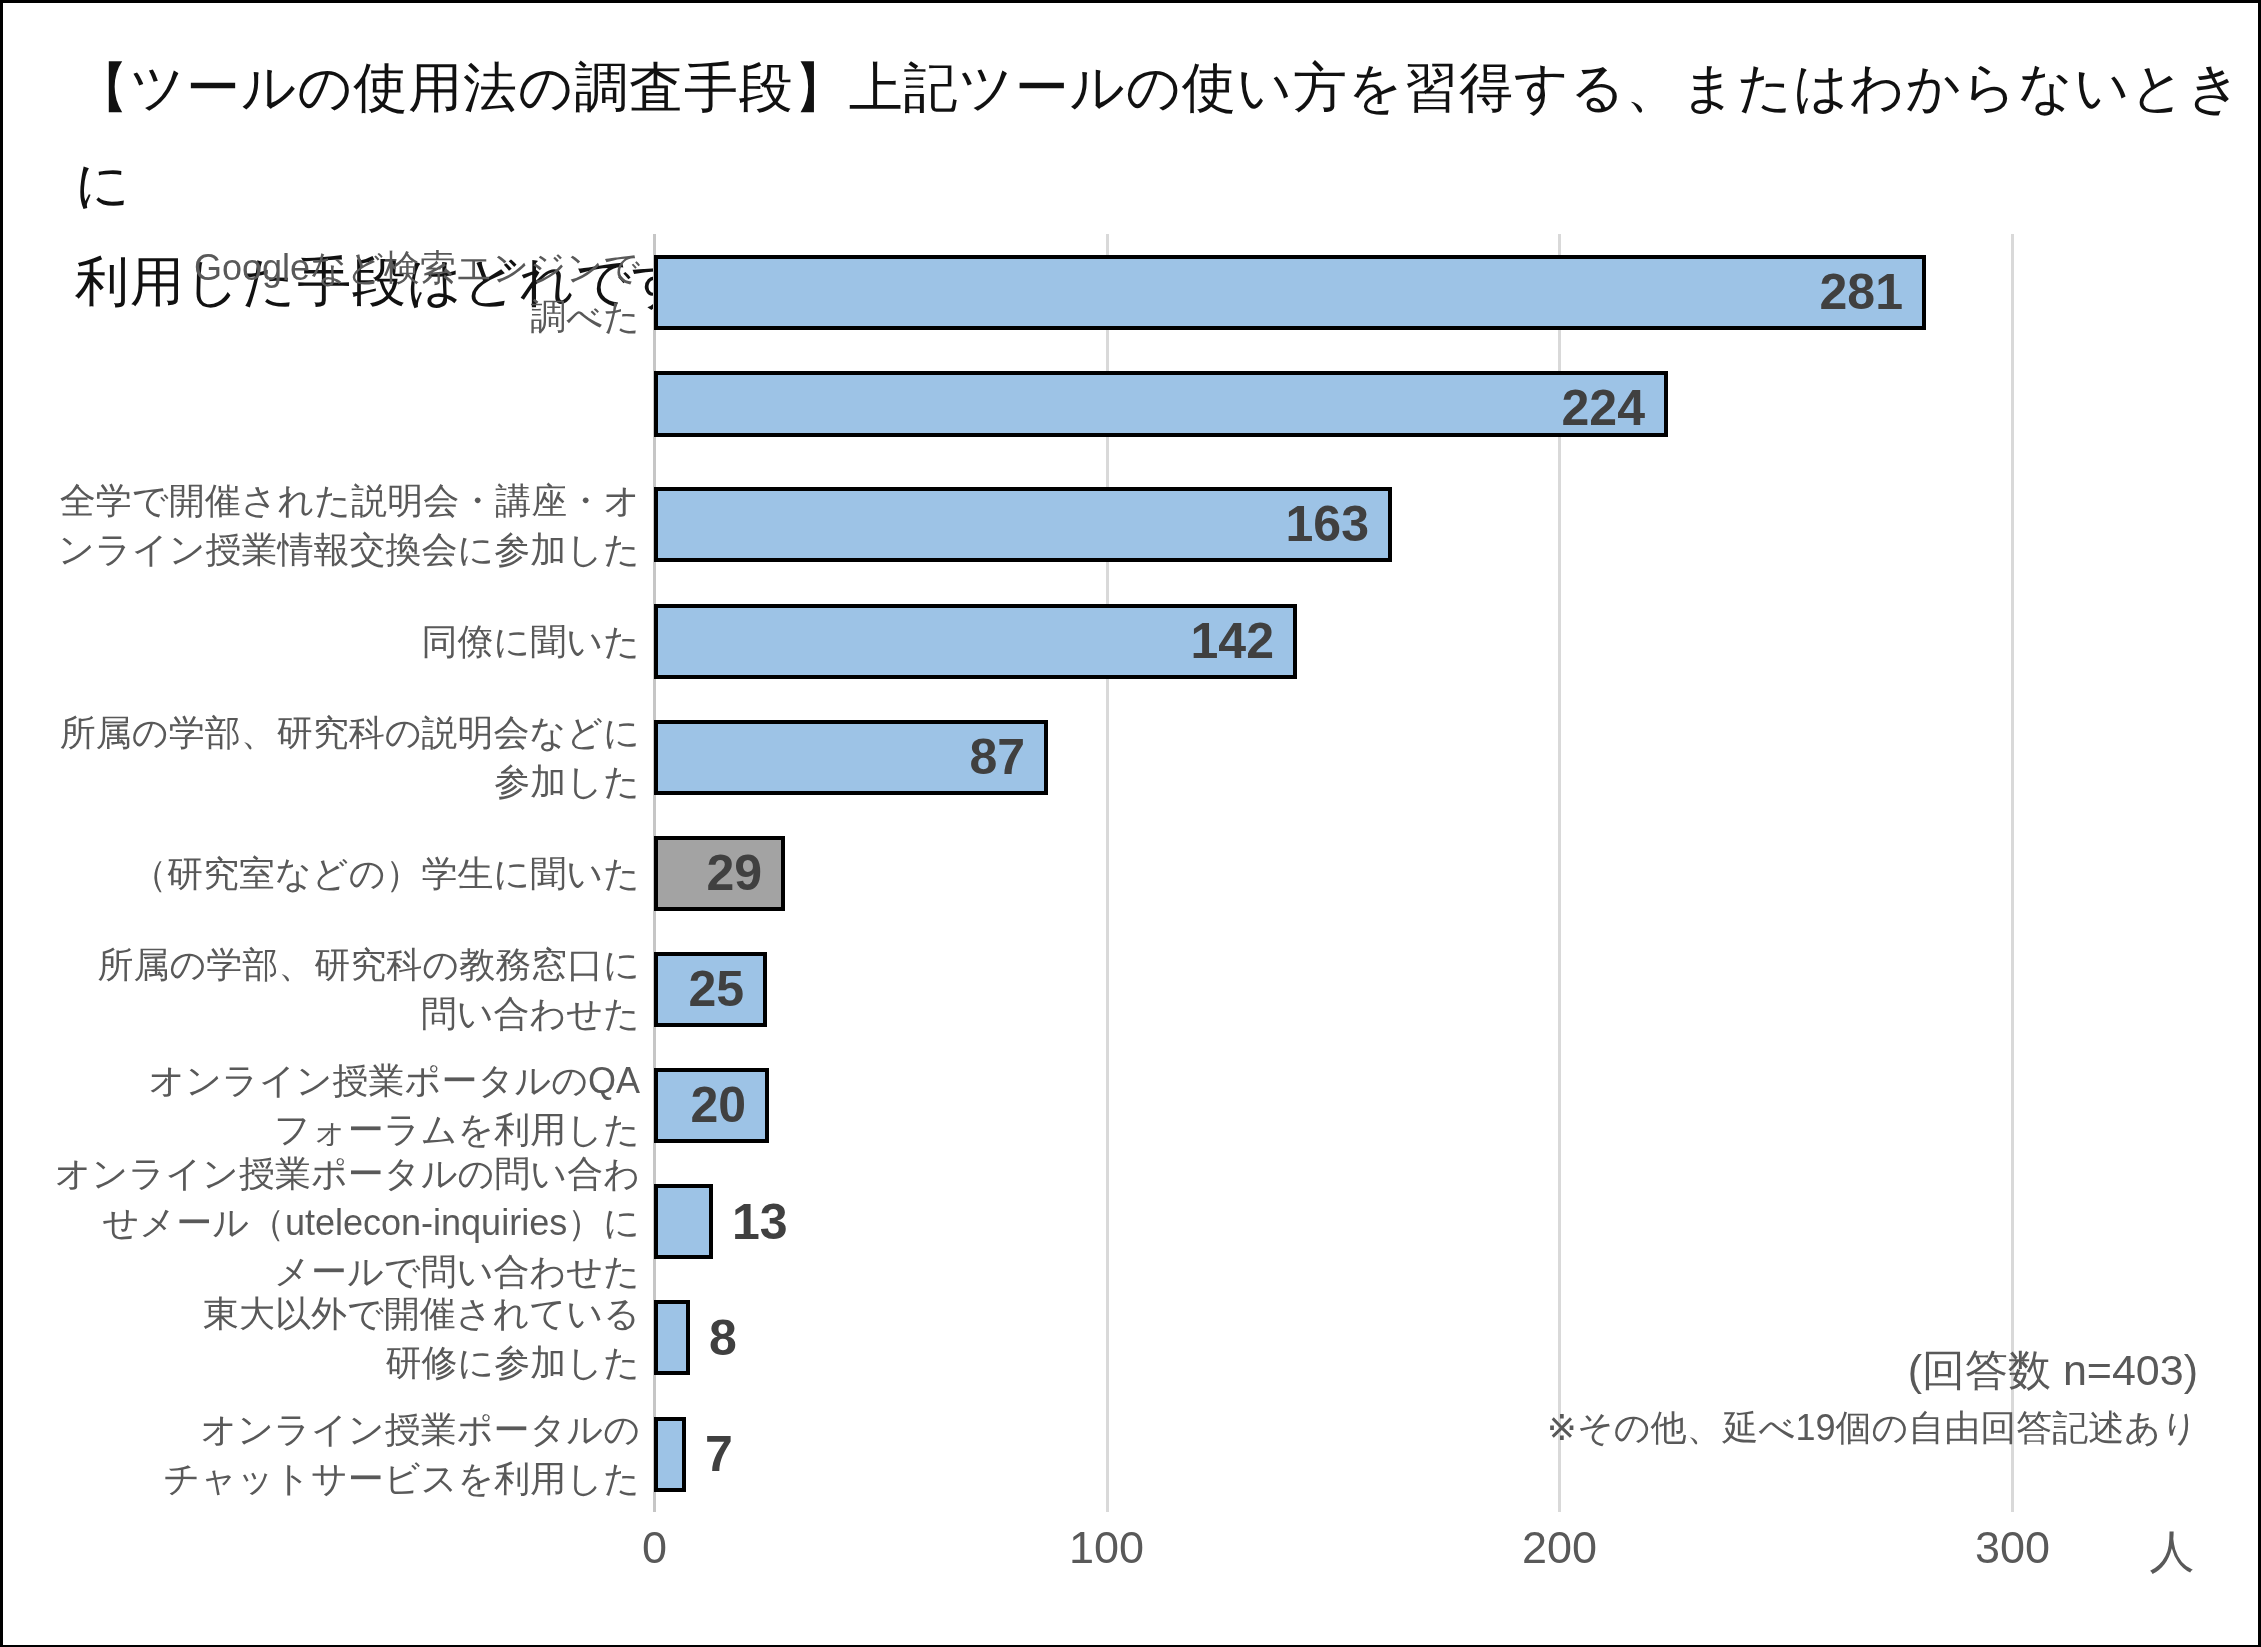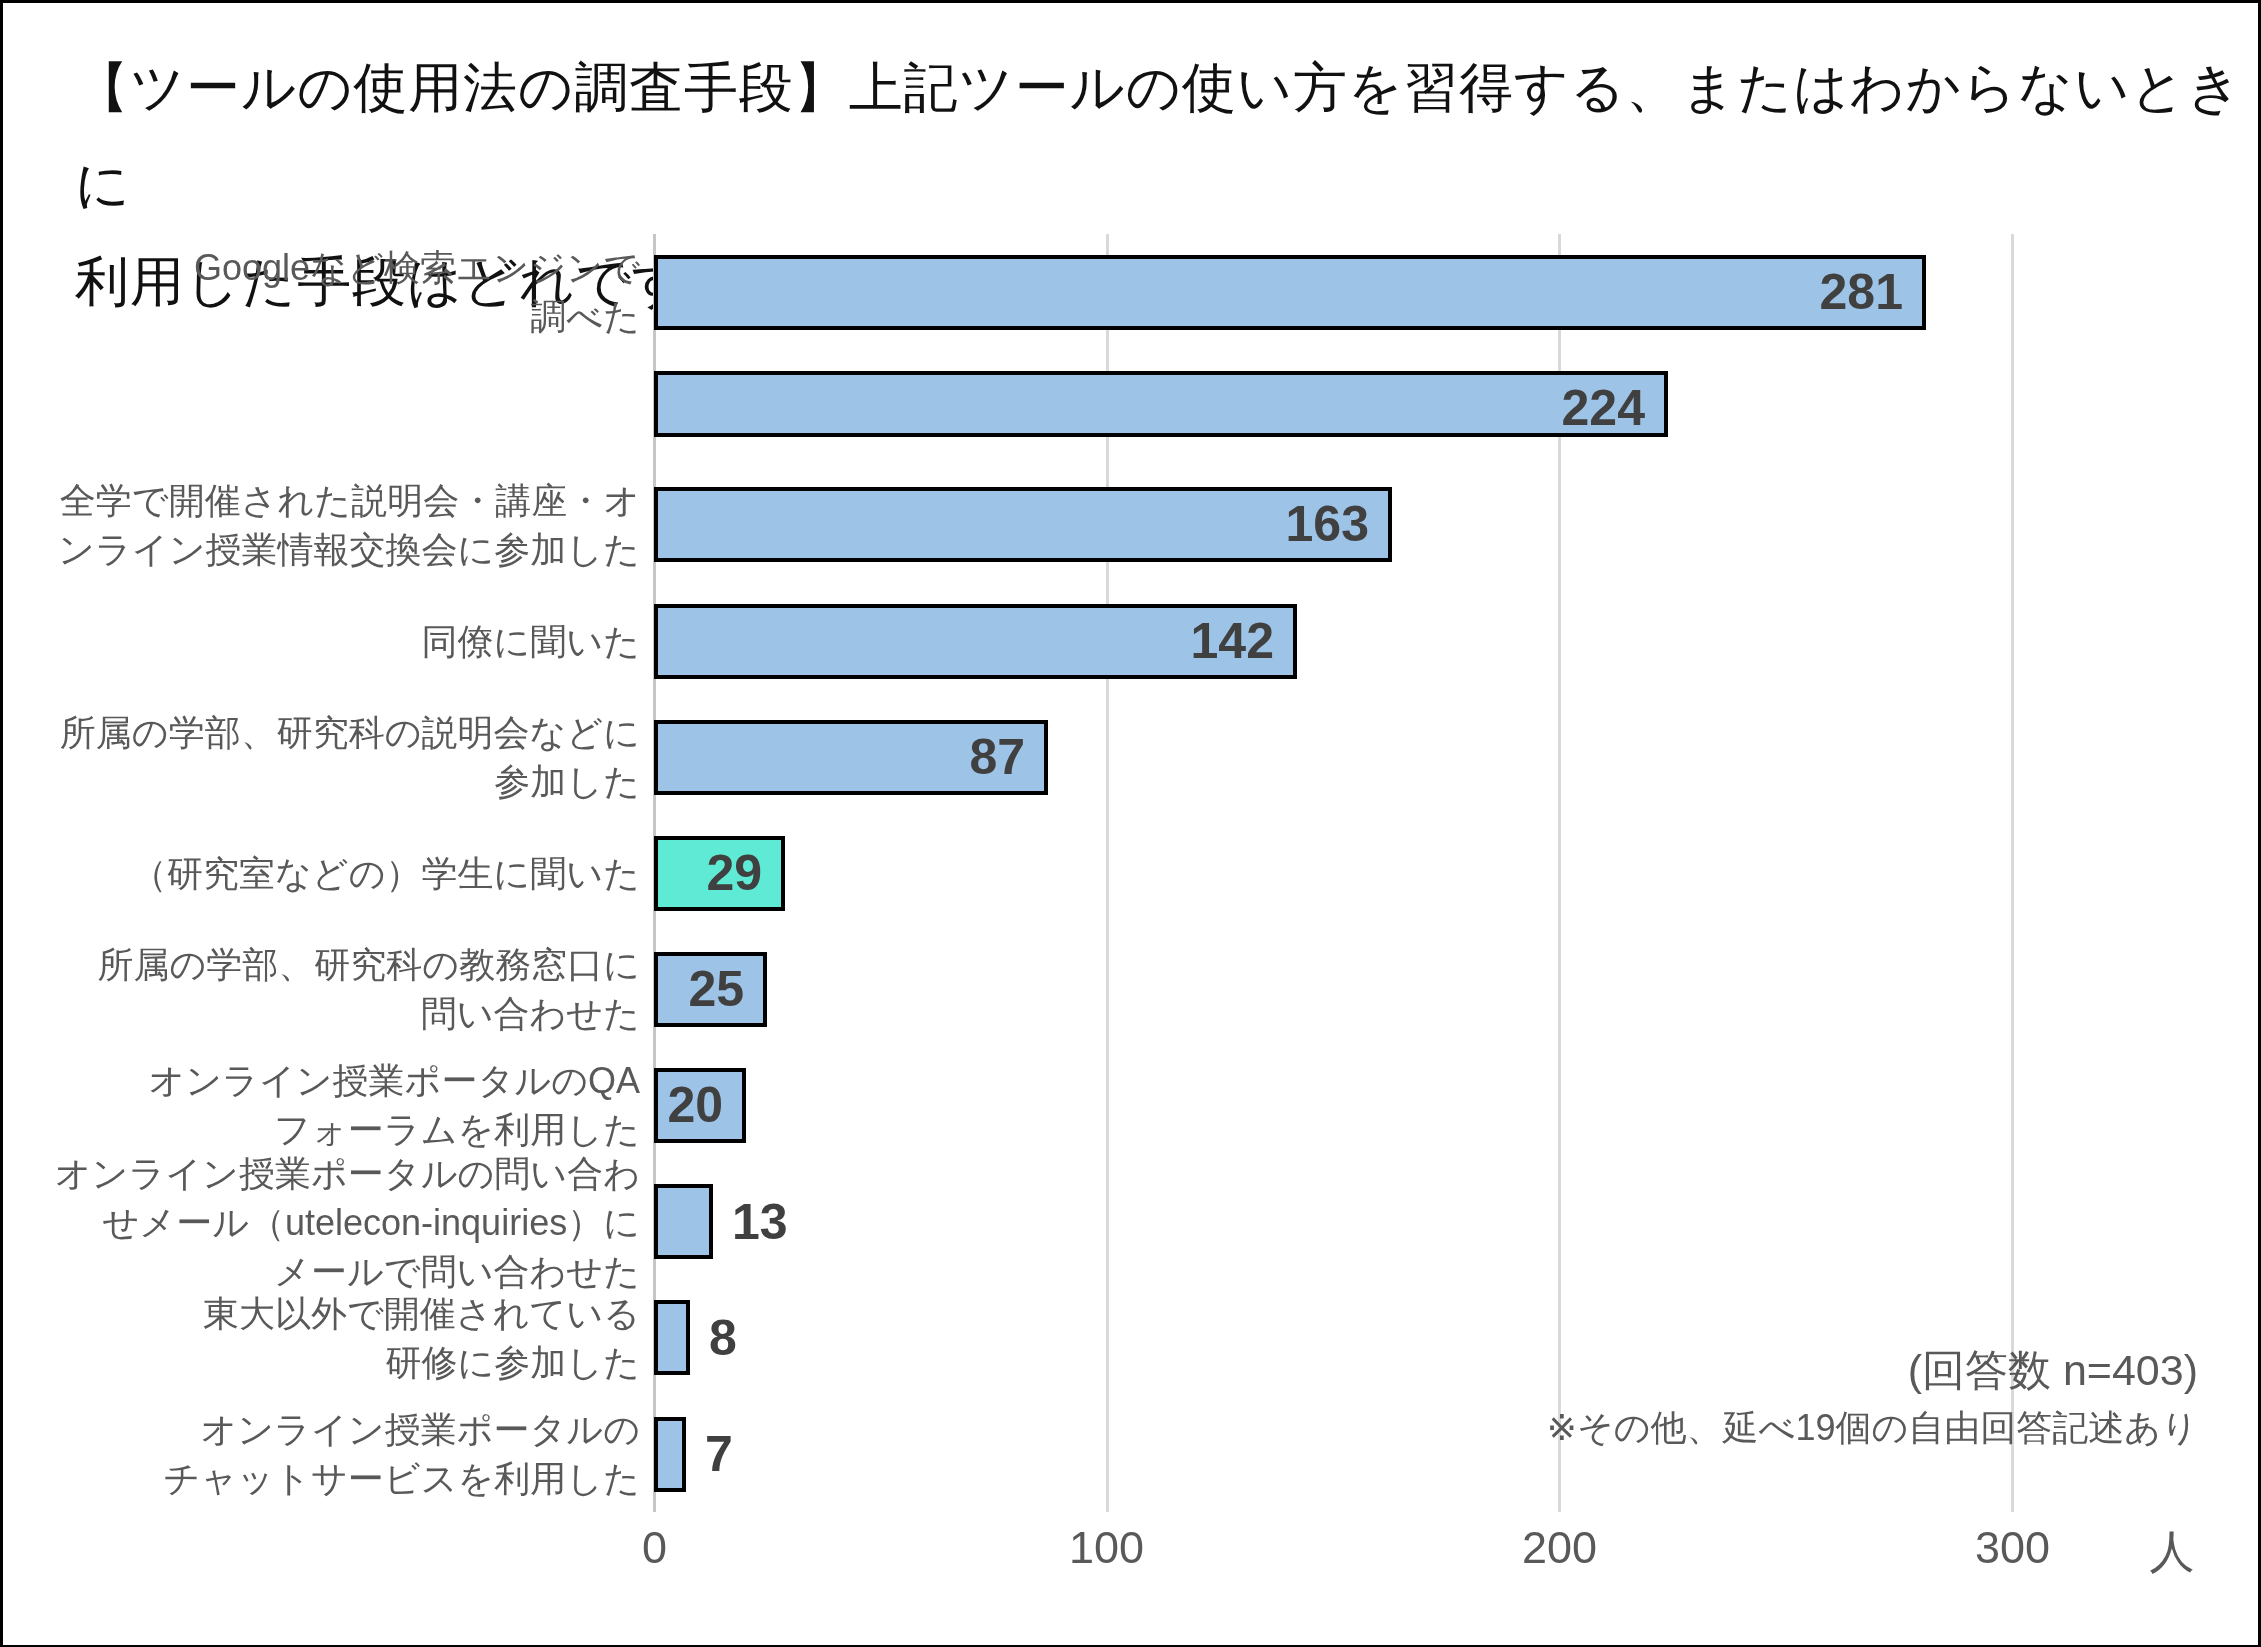--- a/index.html
+++ b/index.html
@@ -99,35 +99,35 @@
       <div class="cat-label" style="left: 35px; width: 602px; top: 696px; height: 116px;">
         <div>所属の学部、研究科の説明会などに</div>
         <div>参加した</div>
       </div>
       <div class="bar" style="left: 651px; top: 717px; width: 394px; height: 75px; background: rgb(157, 195, 230); border-color: rgb(0, 0, 0); text-decoration: underline;">
         <div class="bar-value-in" style="line-height: 66px; color: rgb(64, 64, 64);">87</div>
       </div>
       <div class="cat-label" style="left: 35px; width: 602px; top: 812px; height: 116px;">
         <div>（研究室などの）学生に聞いた</div>
       </div>
-      <div class="bar" style="left: 651px; top: 833px; width: 131px; height: 75px; background: #5eead4; border-color: rgb(0, 0, 0);">
+      <div class="bar" style="left: 651px; top: 833px; width: 131px; height: 75px; background: #a3a3a3; border-color: rgb(0, 0, 0);">
         <div class="bar-value-in" style="line-height: 66px; color: rgb(64, 64, 64);">29</div>
       </div>
       <div class="cat-label" style="left: 35px; width: 602px; top: 928px; height: 116px;">
         <div>所属の学部、研究科の教務窓口に</div>
         <div>問い合わせた</div>
       </div>
       <div class="bar" style="left: 651px; top: 949px; width: 113px; height: 75px; background: rgb(157, 195, 230); border-color: rgb(0, 0, 0);">
         <div class="bar-value-in" style="line-height: 66px; color: rgb(64, 64, 64);">25</div>
       </div>
       <div class="cat-label" style="left: 35px; width: 602px; top: 1044px; height: 116px;">
         <div>オンライン授業ポータルのQA</div>
         <div>フォーラムを利用した</div>
       </div>
-      <div class="bar" style="left: 651px; top: 1065px; width: 92px; height: 75px; background: rgb(157, 195, 230); border-color: rgb(0, 0, 0);">
+      <div class="bar" style="left: 651px; top: 1065px; width: 115px; height: 75px; background: rgb(157, 195, 230); border-color: rgb(0, 0, 0);">
         <div class="bar-value-in" style="line-height: 66px; color: rgb(64, 64, 64);">20</div>
       </div>
       <div class="cat-label" style="left: 35px; width: 602px; top: 1161px; height: 116px;">
         <div>オンライン授業ポータルの問い合わ</div>
         <div>せメール（utelecon-inquiries）に</div>
         <div>メールで問い合わせた</div>
       </div>
       <div class="bar" style="left: 651px; top: 1181px; width: 59px; height: 75px; background: rgb(157, 195, 230); border-color: rgb(0, 0, 0);"></div>
       <div class="bar-value-out" style="left: 729px; top: 1161px; line-height: 116px; color: rgb(64, 64, 64);">13</div>
       <div class="cat-label" style="left: 35px; width: 602px; top: 1277px; height: 116px;">

